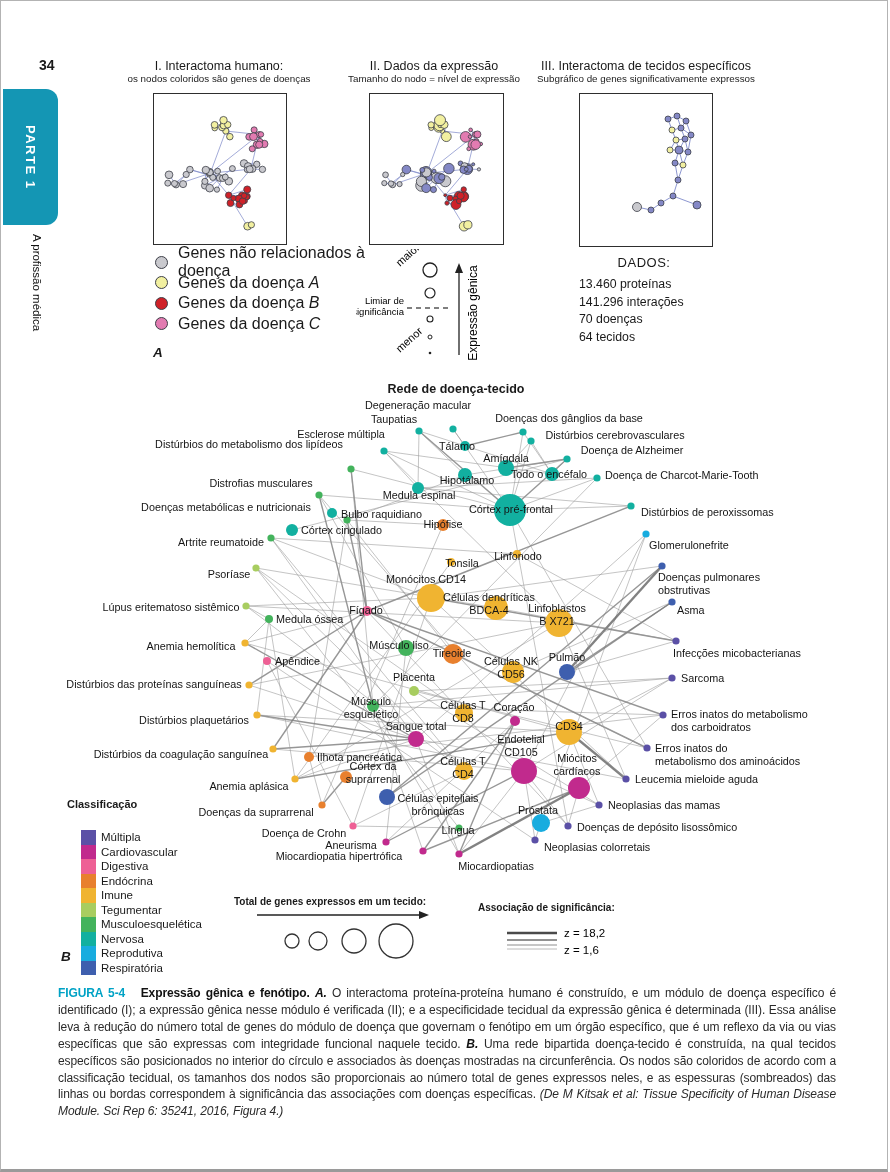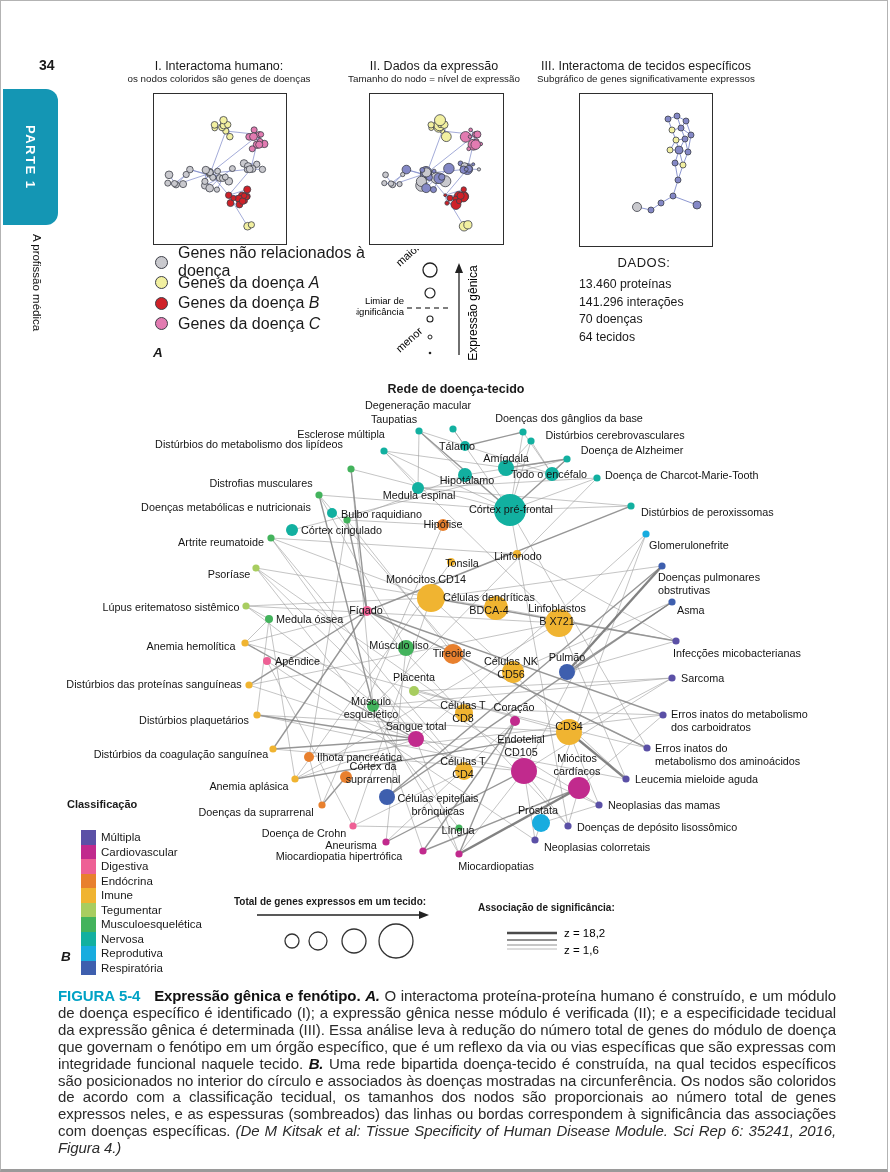--- a/index.html
+++ b/index.html
@@ -19,21 +19,21 @@
   .dados-title{font-size:13px;letter-spacing:.5px;}
   .dados-item{font-size:12.3px;line-height:14.5px;margin-bottom:3px;}
   .ab-label{font-weight:bold;font-style:italic;font-size:13.5px;}
   .net-title{font-weight:bold;font-size:12.5px;text-align:center;}
   .cls-title{font-weight:bold;font-size:11px;}
   .cls-row{display:flex;align-items:stretch;height:14.5px;}
   .cls-swatch{width:15px;flex:0 0 auto;}
   .cls-lbl{font-size:11.5px;padding-left:5px;align-self:center;}
   .bleg-title{font-weight:bold;font-size:10px;}
   svg{font-family:"Liberation Sans",sans-serif;}
-  .caption{left:57px;top:972px;width:778px;font-size:15px;line-height:16.9px;text-align:justify;color:#2b2b2b;letter-spacing:-0.1px;}
+  .caption{left:57px;top:972px;width:778px;font-size:12px;line-height:16.9px;text-align:justify;color:#2b2b2b;letter-spacing:-0.1px;}
   .caption .figlab{color:#00a2c5;font-weight:bold;}
   .caption b{color:#111;}
 </style>
 </head>
 <body>
 
 <div class="page">
 
   <div class="abs pagenum">34</div>
   <div class="abs parte-tab">

